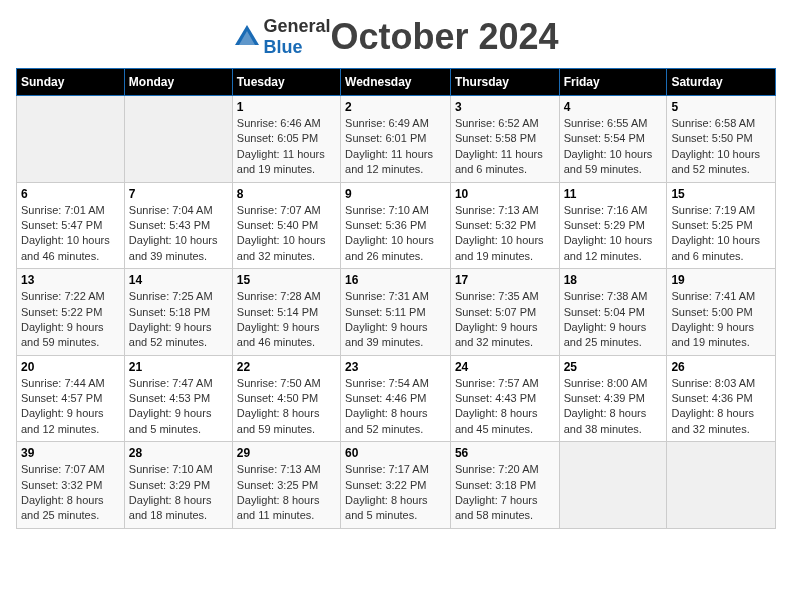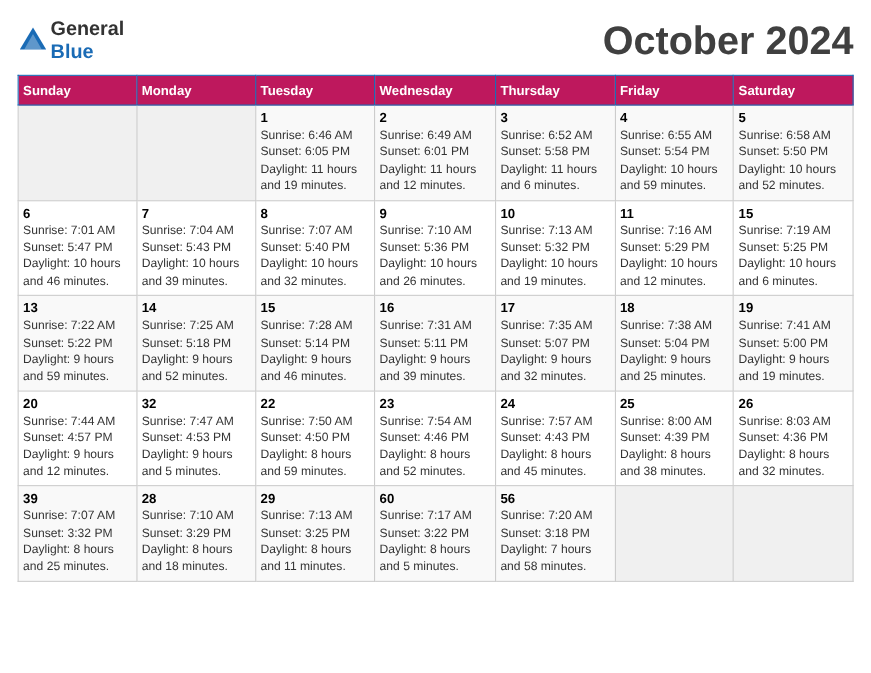--- a/index.html
+++ b/index.html
@@ -5,21 +5,21 @@
     * { margin: 0; padding: 0; box-sizing: border-box; }
     body {
       font-family: Arial, sans-serif;
       background: #fff;
       width: 792px;
       min-height: 612px;
       padding: 16px;
     }
     .header-section {
       display: flex;
-      justify-content: space-between;
+      justify-content: center;
       align-items: flex-start;
       margin-bottom: 10px;
     }
     .logo {
       display: flex;
       align-items: center;
     }
     .logo-text-general {
       font-size: 18px;
       font-weight: bold;
@@ -46,21 +46,21 @@
     .subtitle {
       font-size: 15px;
       color: #555;
     }
     table {
       width: 100%;
       border-collapse: collapse;
       font-size: 11px;
     }
     thead tr th {
-      background-color: #be185d;
+      background-color: #000000;
       color: #fff;
       padding: 6px 4px;
       text-align: left;
       font-size: 12px;
       font-weight: bold;
       border: 1px solid #1a6bb5;
     }
     tbody tr td {
       border: 1px solid #ccc;
       vertical-align: top;
@@ -142,21 +142,21 @@
         <td><span class="day-num">13</span><span class="day-info">Sunrise: 7:22 AM<br>Sunset: 5:22 PM<br>Daylight: 9 hours and 59 minutes.</span></td>
         <td><span class="day-num">14</span><span class="day-info">Sunrise: 7:25 AM<br>Sunset: 5:18 PM<br>Daylight: 9 hours and 52 minutes.</span></td>
         <td><span class="day-num">15</span><span class="day-info">Sunrise: 7:28 AM<br>Sunset: 5:14 PM<br>Daylight: 9 hours and 46 minutes.</span></td>
         <td><span class="day-num">16</span><span class="day-info">Sunrise: 7:31 AM<br>Sunset: 5:11 PM<br>Daylight: 9 hours and 39 minutes.</span></td>
         <td><span class="day-num">17</span><span class="day-info">Sunrise: 7:35 AM<br>Sunset: 5:07 PM<br>Daylight: 9 hours and 32 minutes.</span></td>
         <td><span class="day-num">18</span><span class="day-info">Sunrise: 7:38 AM<br>Sunset: 5:04 PM<br>Daylight: 9 hours and 25 minutes.</span></td>
         <td><span class="day-num">19</span><span class="day-info">Sunrise: 7:41 AM<br>Sunset: 5:00 PM<br>Daylight: 9 hours and 19 minutes.</span></td>
       </tr>
       <tr>
         <td><span class="day-num">20</span><span class="day-info">Sunrise: 7:44 AM<br>Sunset: 4:57 PM<br>Daylight: 9 hours and 12 minutes.</span></td>
-        <td><span class="day-num">32</span><span class="day-info">Sunrise: 7:47 AM<br>Sunset: 4:53 PM<br>Daylight: 9 hours and 5 minutes.</span></td>
+        <td><span class="day-num">21</span><span class="day-info">Sunrise: 7:47 AM<br>Sunset: 4:53 PM<br>Daylight: 9 hours and 5 minutes.</span></td>
         <td><span class="day-num">22</span><span class="day-info">Sunrise: 7:50 AM<br>Sunset: 4:50 PM<br>Daylight: 8 hours and 59 minutes.</span></td>
         <td><span class="day-num">23</span><span class="day-info">Sunrise: 7:54 AM<br>Sunset: 4:46 PM<br>Daylight: 8 hours and 52 minutes.</span></td>
         <td><span class="day-num">24</span><span class="day-info">Sunrise: 7:57 AM<br>Sunset: 4:43 PM<br>Daylight: 8 hours and 45 minutes.</span></td>
         <td><span class="day-num">25</span><span class="day-info">Sunrise: 8:00 AM<br>Sunset: 4:39 PM<br>Daylight: 8 hours and 38 minutes.</span></td>
         <td><span class="day-num">26</span><span class="day-info">Sunrise: 8:03 AM<br>Sunset: 4:36 PM<br>Daylight: 8 hours and 32 minutes.</span></td>
       </tr>
       <tr>
         <td><span class="day-num">39</span><span class="day-info">Sunrise: 7:07 AM<br>Sunset: 3:32 PM<br>Daylight: 8 hours and 25 minutes.</span></td>
         <td><span class="day-num">28</span><span class="day-info">Sunrise: 7:10 AM<br>Sunset: 3:29 PM<br>Daylight: 8 hours and 18 minutes.</span></td>
         <td><span class="day-num">29</span><span class="day-info">Sunrise: 7:13 AM<br>Sunset: 3:25 PM<br>Daylight: 8 hours and 11 minutes.</span></td>

